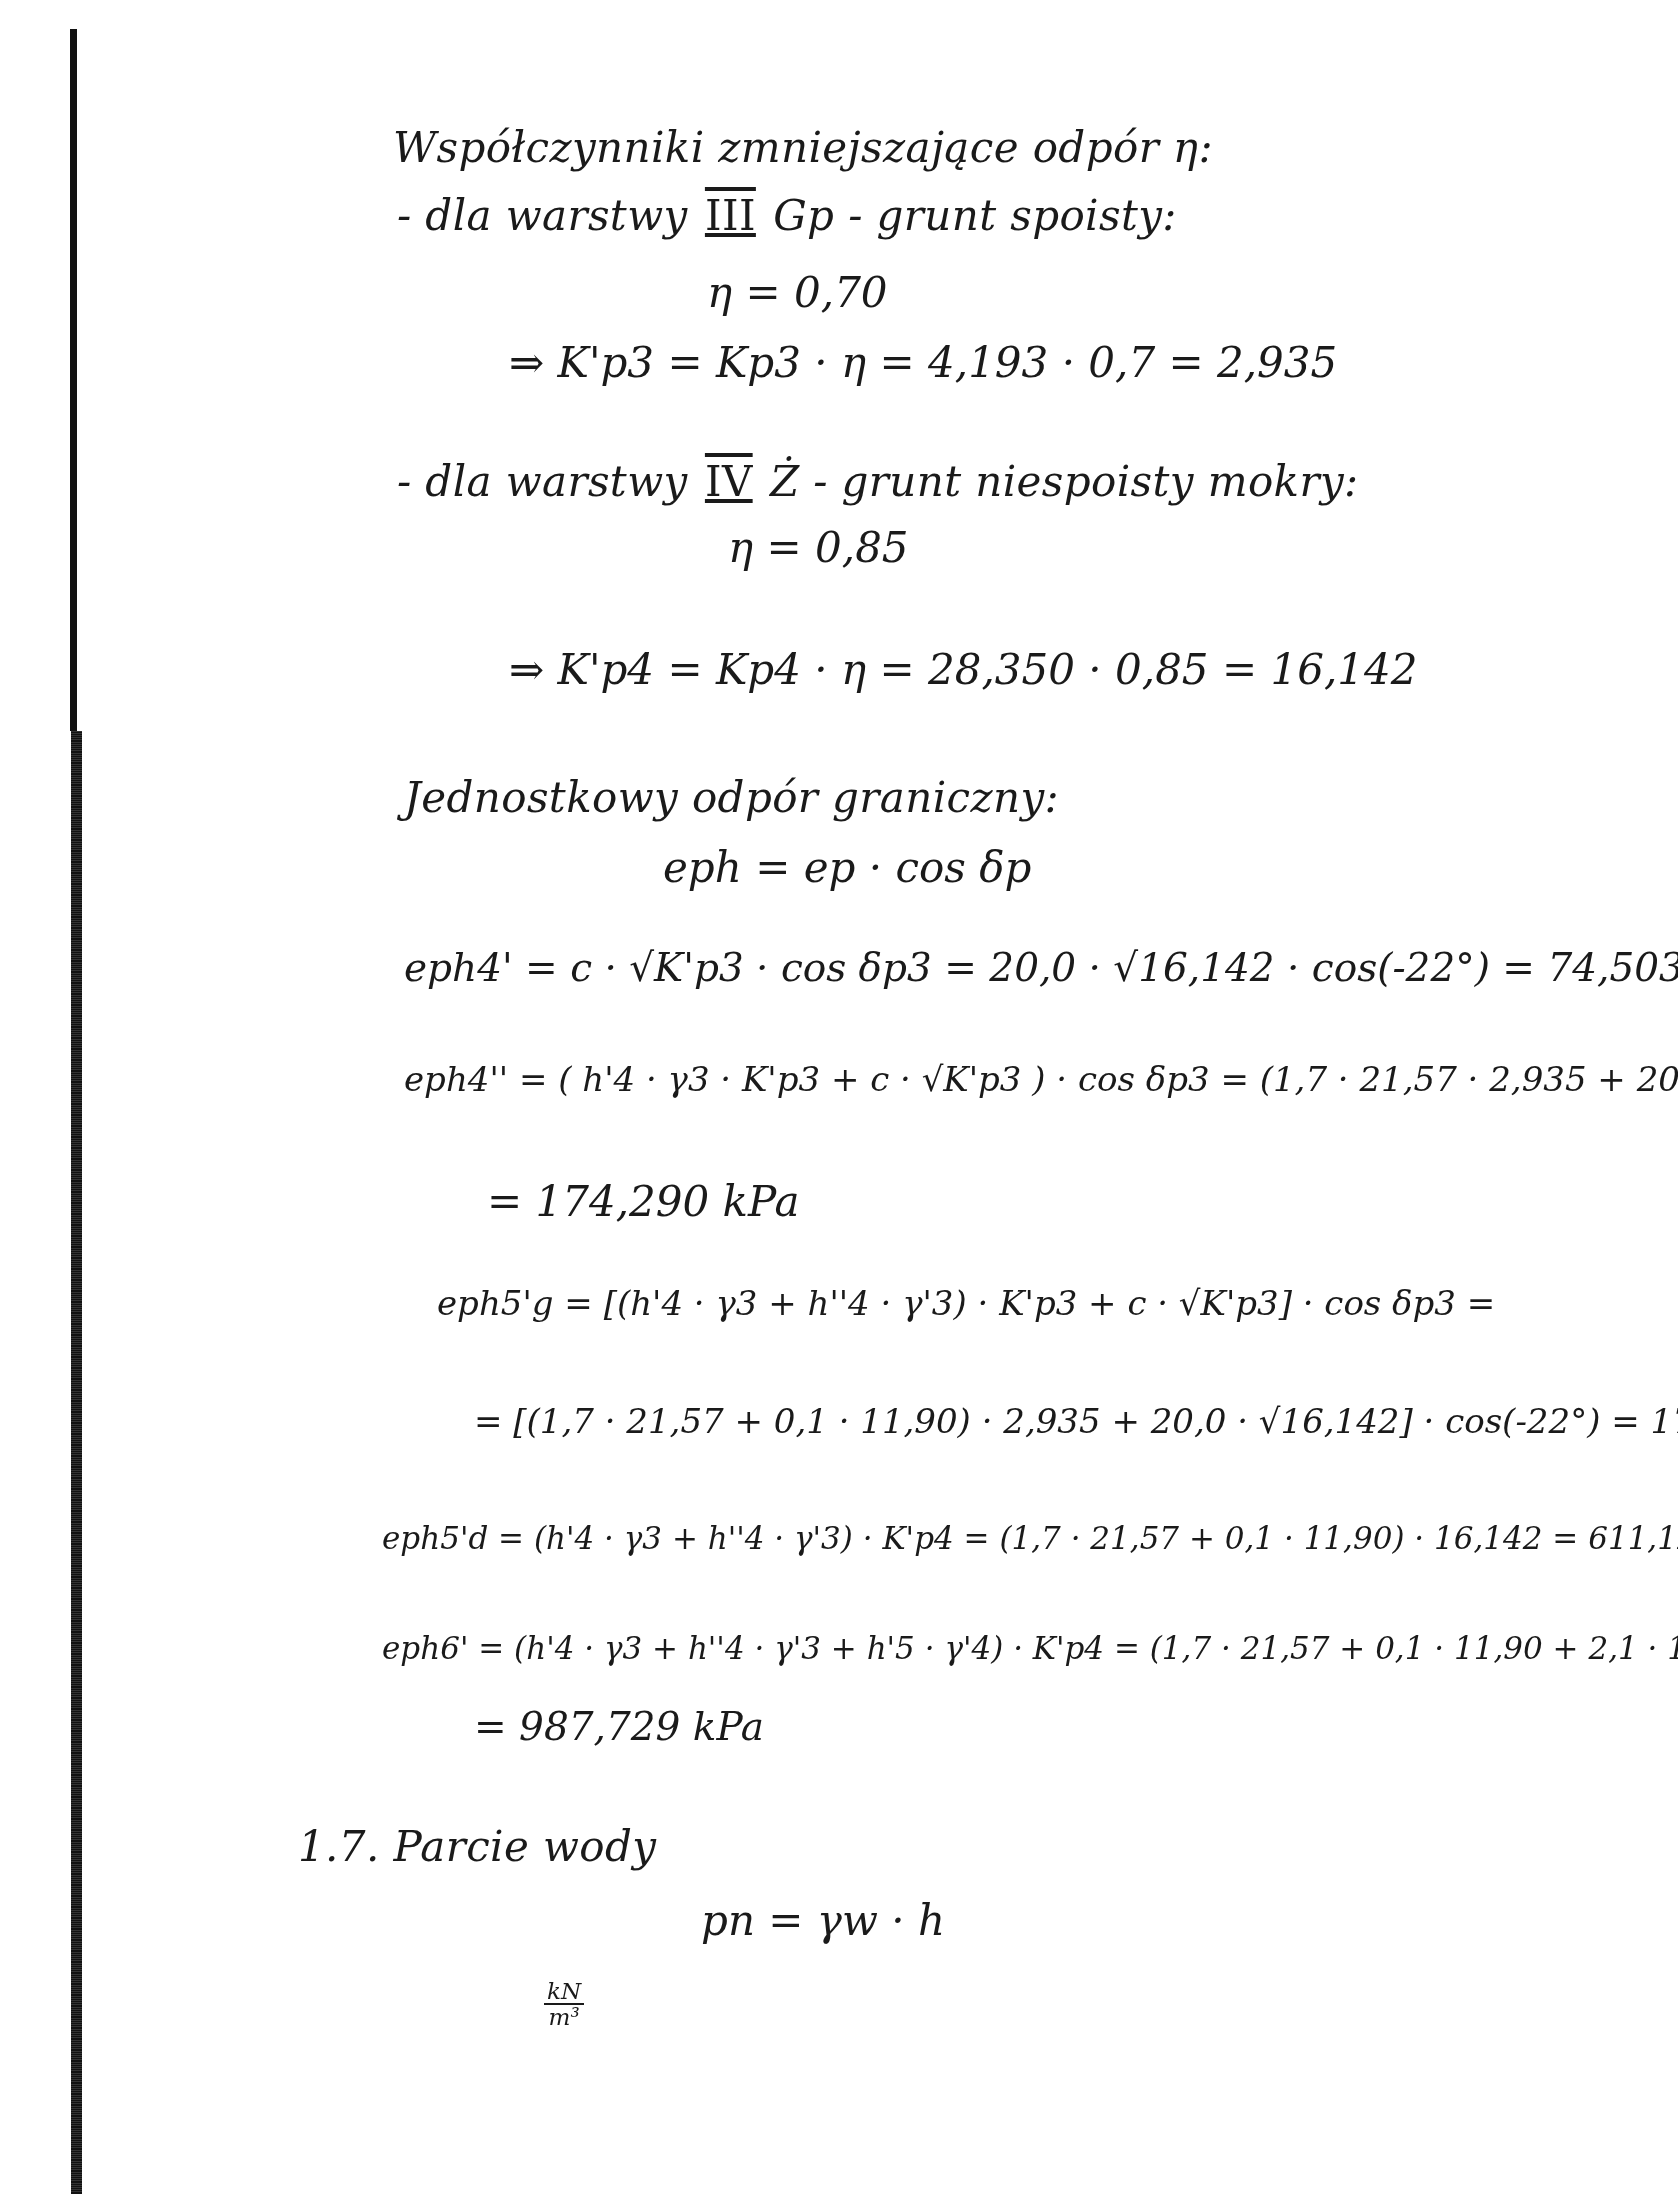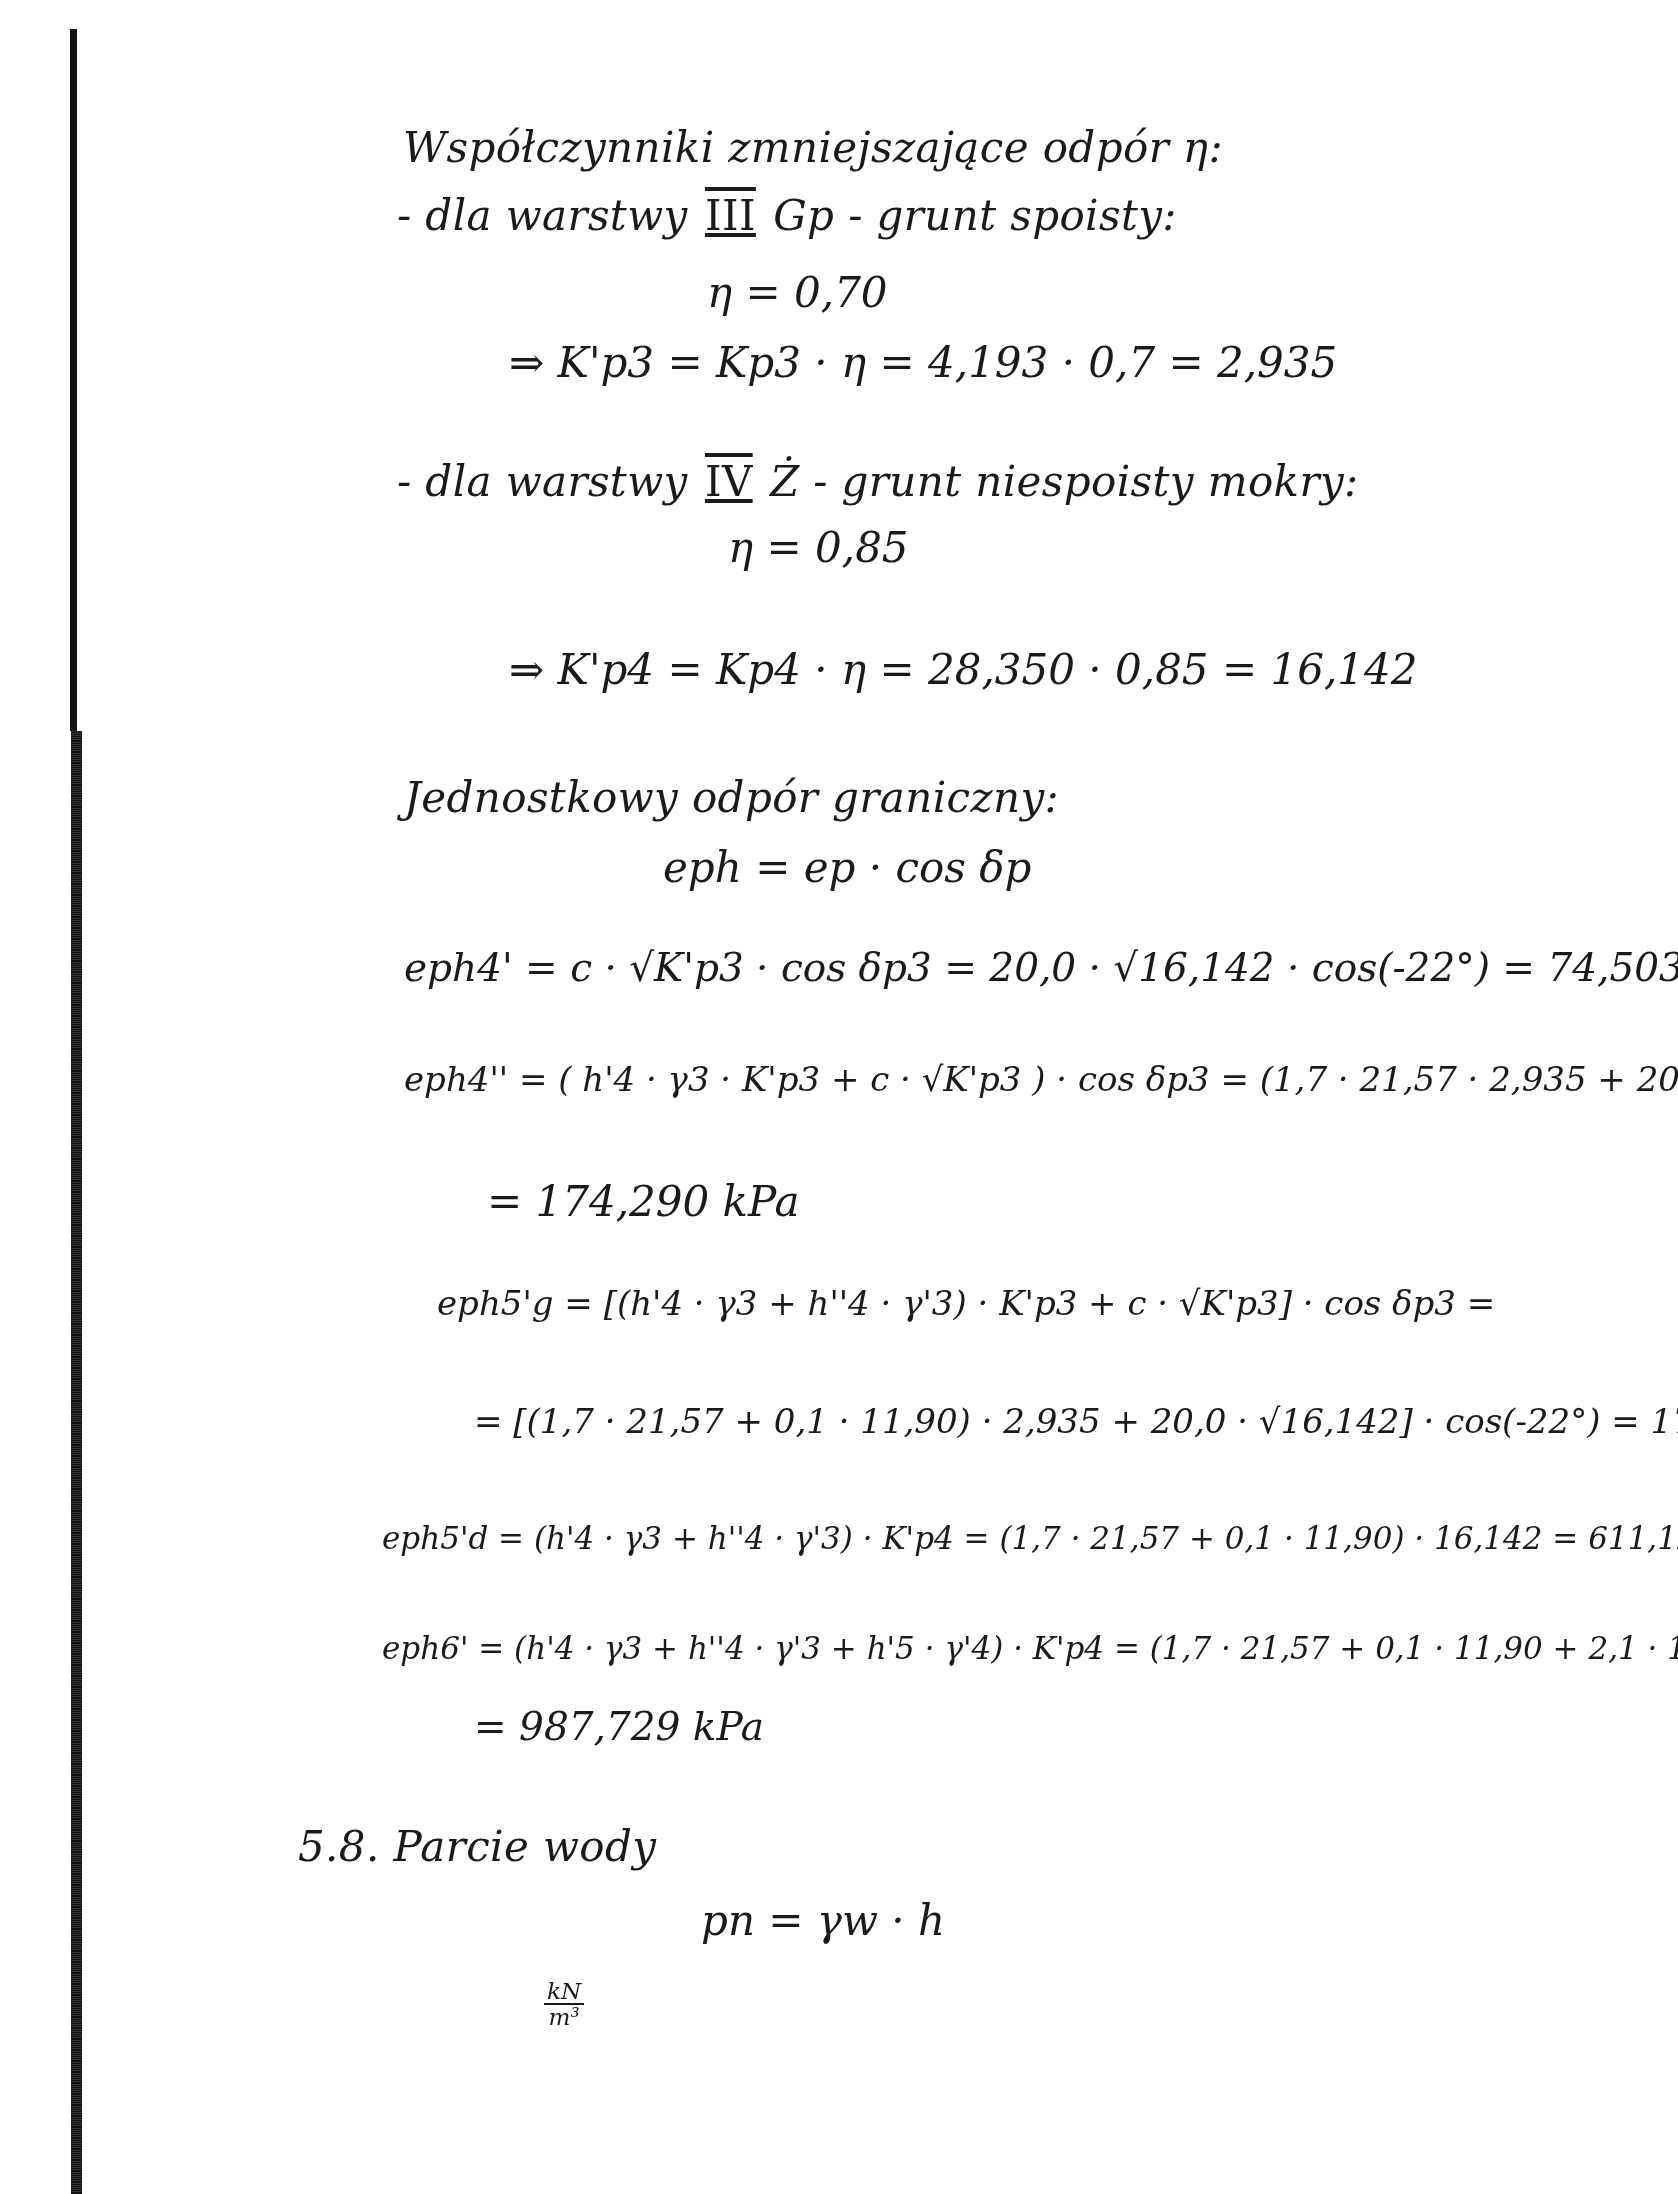--- a/index.html
+++ b/index.html
@@ -19,21 +19,21 @@
   .frac { display: inline-block; vertical-align: middle; text-align: center; font-size: 55%; line-height: 1.05; margin-left: 4.4px; }
   .frac .num { display: block; border-bottom: 2.2px solid #1a1a1a; padding: 0 2.6px; }
   .frac .den { display: block; }
 </style>
 </head>
 <body>
 
 <div class="binding-bar"></div>
 <div class="binding-bar lower"></div>
 
-<div class="line hw sz-l" style="left:403px; top:127px;">Współczynniki zmniejszające odpór η:</div>
+<div class="line hw sz-l" style="left:393px; top:127px;">Współczynniki zmniejszające odpór η:</div>
 
 <div class="line hw sz-l" style="left:397px; top:195px;">
   <span>- dla warstwy</span>
   <span class="roman">III</span>
   <span>Gp - grunt spoisty:</span>
 </div>
 
 <div class="line math sz-l" style="left:707px; top:272px;">η = 0,70</div>
 
 <div class="line math sz-l" style="left:509px; top:342px;">⇒  K'p3 = Kp3 · η = 4,193 · 0,7 = 2,935</div>
@@ -61,21 +61,21 @@
 <div class="line math sz-s" style="left:404px; top:1286px;margin-left:33px;">eph5'g = [(h'4 · γ3 + h''4 · γ'3) · K'p3 + c · √K'p3] · cos δp3 =</div>
 
 <div class="line math sz-s" style="left:474px; top:1404px;">= [(1,7 · 21,57 + 0,1 · 11,90) · 2,935 + 20,0 · √16,142] · cos(-22°) = 177,528</div>
 
 <div class="line math sz-xs" style="left:382px; top:1523px;">eph5'd = (h'4 · γ3 + h''4 · γ'3) · K'p4 = (1,7 · 21,57 + 0,1 · 11,90) · 16,142 = 611,120 kPa</div>
 
 <div class="line math sz-xs" style="left:382px; top:1633px;">eph6' = (h'4 · γ3 + h''4 · γ'3 + h'5 · γ'4) · K'p4 = (1,7 · 21,57 + 0,1 · 11,90 + 2,1 · 11,11) · 16,142 =</div>
 
 <div class="line math sz-m" style="left:474px; top:1707px;">= 987,729 kPa</div>
 
-<div class="line hw sz-l" style="left:298px; top:1826px;">5.8. Parcie wody</div>
+<div class="line hw sz-l" style="left:298px; top:1826px;">1.7. Parcie wody</div>
 
 <div class="line math sz-l" style="left:701px; top:1900px;">pn = γw · h</div>
 
 <div class="line math sz-l" style="left:540px; top:1979px;">
   <span class="frac">
     <span class="num">kN</span>
     <span class="den">m³</span>
   </span>
 </div>
 

